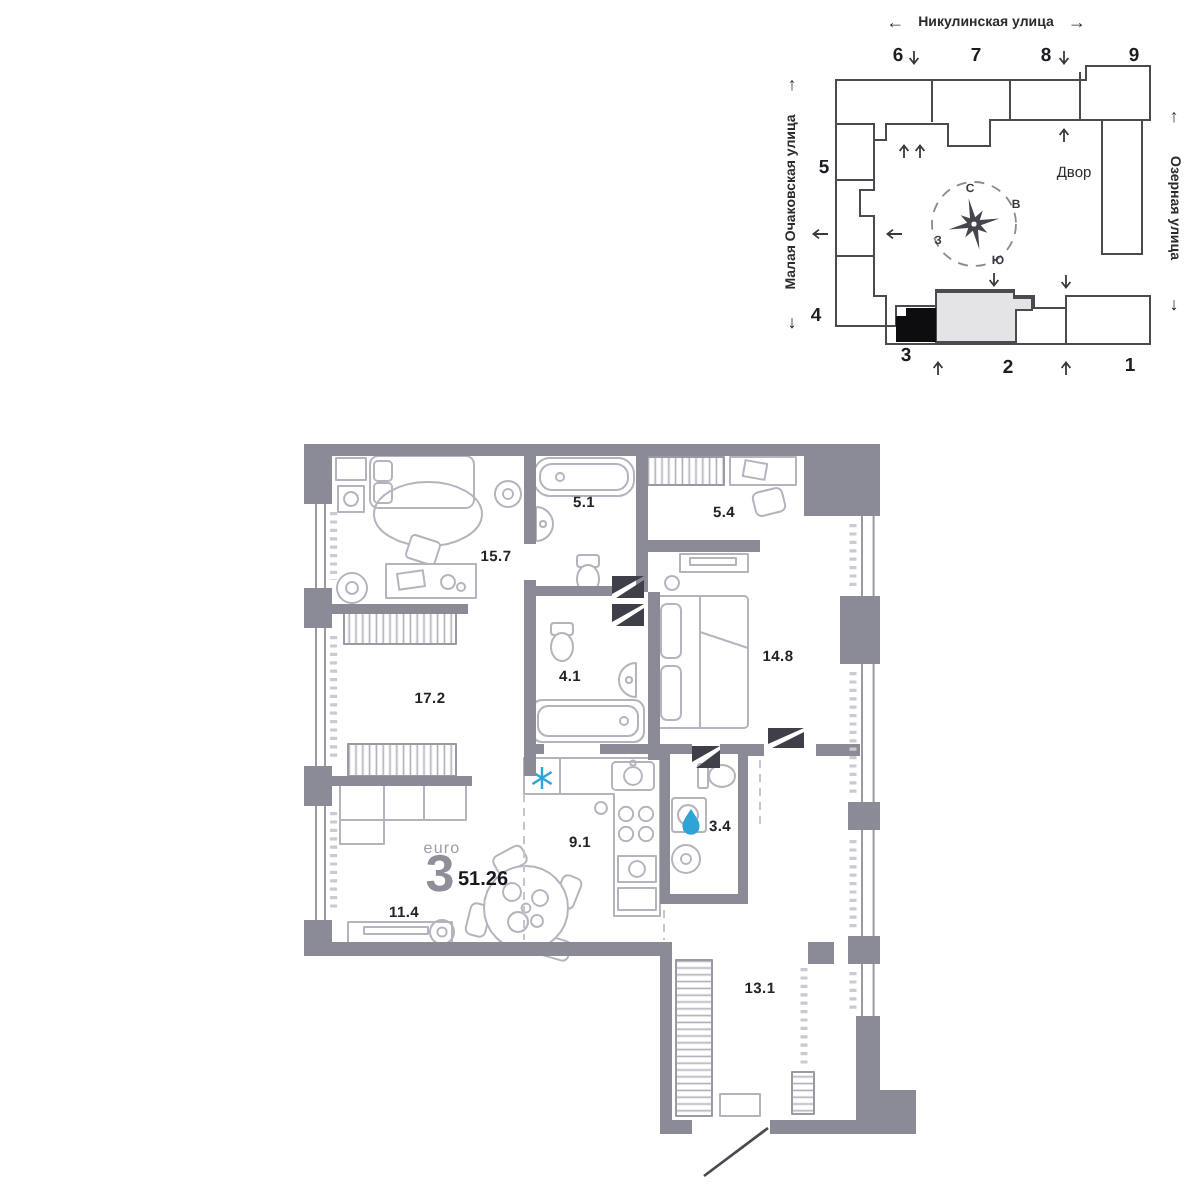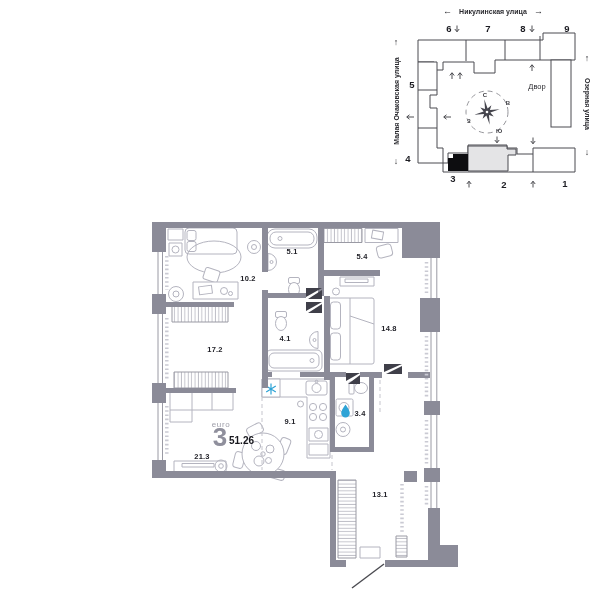--- a/index.html
+++ b/index.html
@@ -308,28 +308,28 @@
 <div class="lbl s-num" style="left:408px;top:158px;">4</div>
 <div class="lbl s-num" style="left:453px;top:178px;">3</div>
 <div class="lbl s-num" style="left:504px;top:184px;">2</div>
 <div class="lbl s-num" style="left:565px;top:183px;">1</div>
 
 <div class="lbl c-pt" style="left:485px;top:95px;">С</div>
 <div class="lbl c-pt" style="left:508px;top:103px;">В</div>
 <div class="lbl c-pt" style="left:469px;top:121px;">З</div>
 <div class="lbl c-pt" style="left:499px;top:131px;">Ю</div>
 
-<div class="lbl r-lbl" style="left:248px;top:278px;">10.2</div>
+<div class="lbl r-lbl" style="left:248px;top:278px;">15.7</div>
 <div class="lbl r-lbl" style="left:292px;top:251px;text-align:right;">5.1</div>
 <div class="lbl r-lbl" style="left:343px;top:256px;margin-left:19px;">5.4</div>
 <div class="lbl r-lbl" style="left:389px;top:328px;">14.8</div>
 <div class="lbl r-lbl" style="left:285px;top:338px;">4.1</div>
 <div class="lbl r-lbl" style="left:215px;top:349px;">17.2</div>
 <div class="lbl r-lbl" style="left:290px;top:421px;">9.1</div>
 <div class="lbl r-lbl" style="left:360px;top:413px;">3.4</div>
-<div class="lbl r-lbl" style="left:202px;top:456px;">21.3</div>
+<div class="lbl r-lbl" style="left:202px;top:456px;">11.4</div>
 <div class="lbl r-lbl" style="left:380px;top:494px;">13.1</div>
 
 <div class="lbl u-euro" style="left:221px;top:424px;">euro</div>
 <div class="lbl u-big" style="left:220px;top:437px;">3</div>
 <div class="u-area" style="position:absolute;left:229px;top:440px;">51.26</div>
 
 </div>
 
 </body></html>

